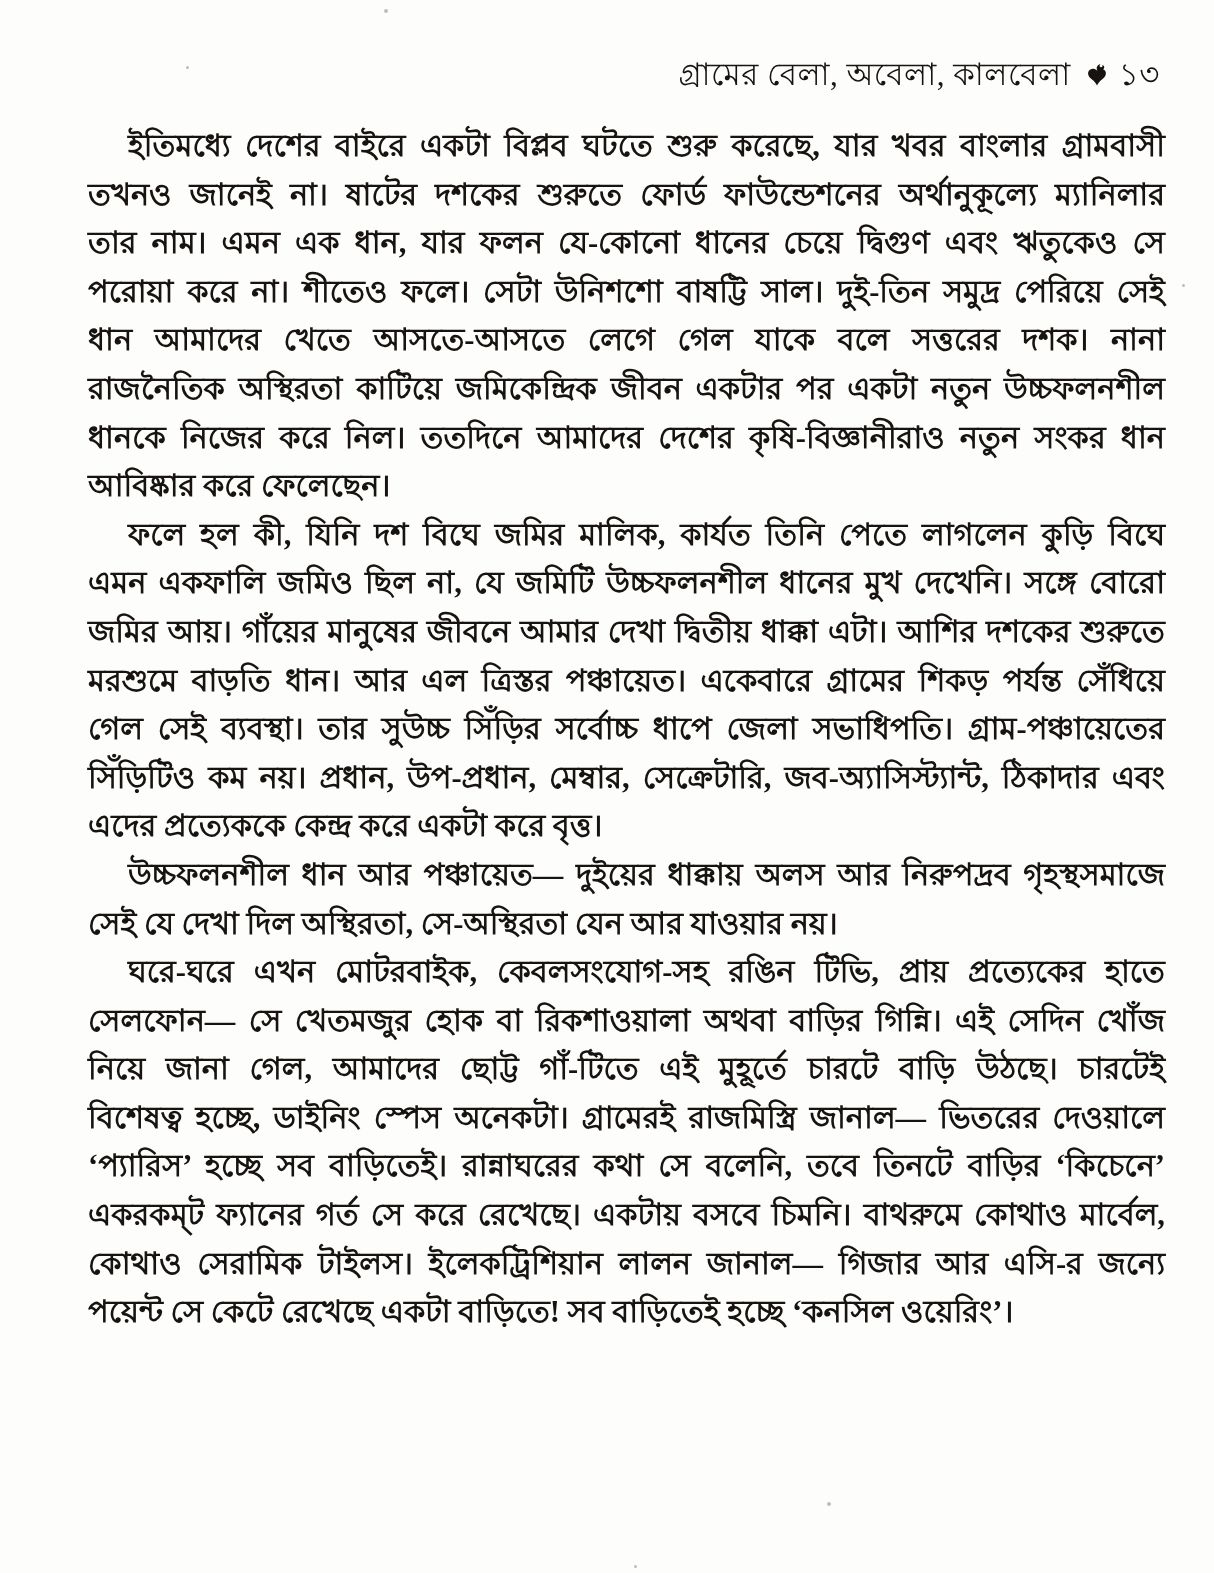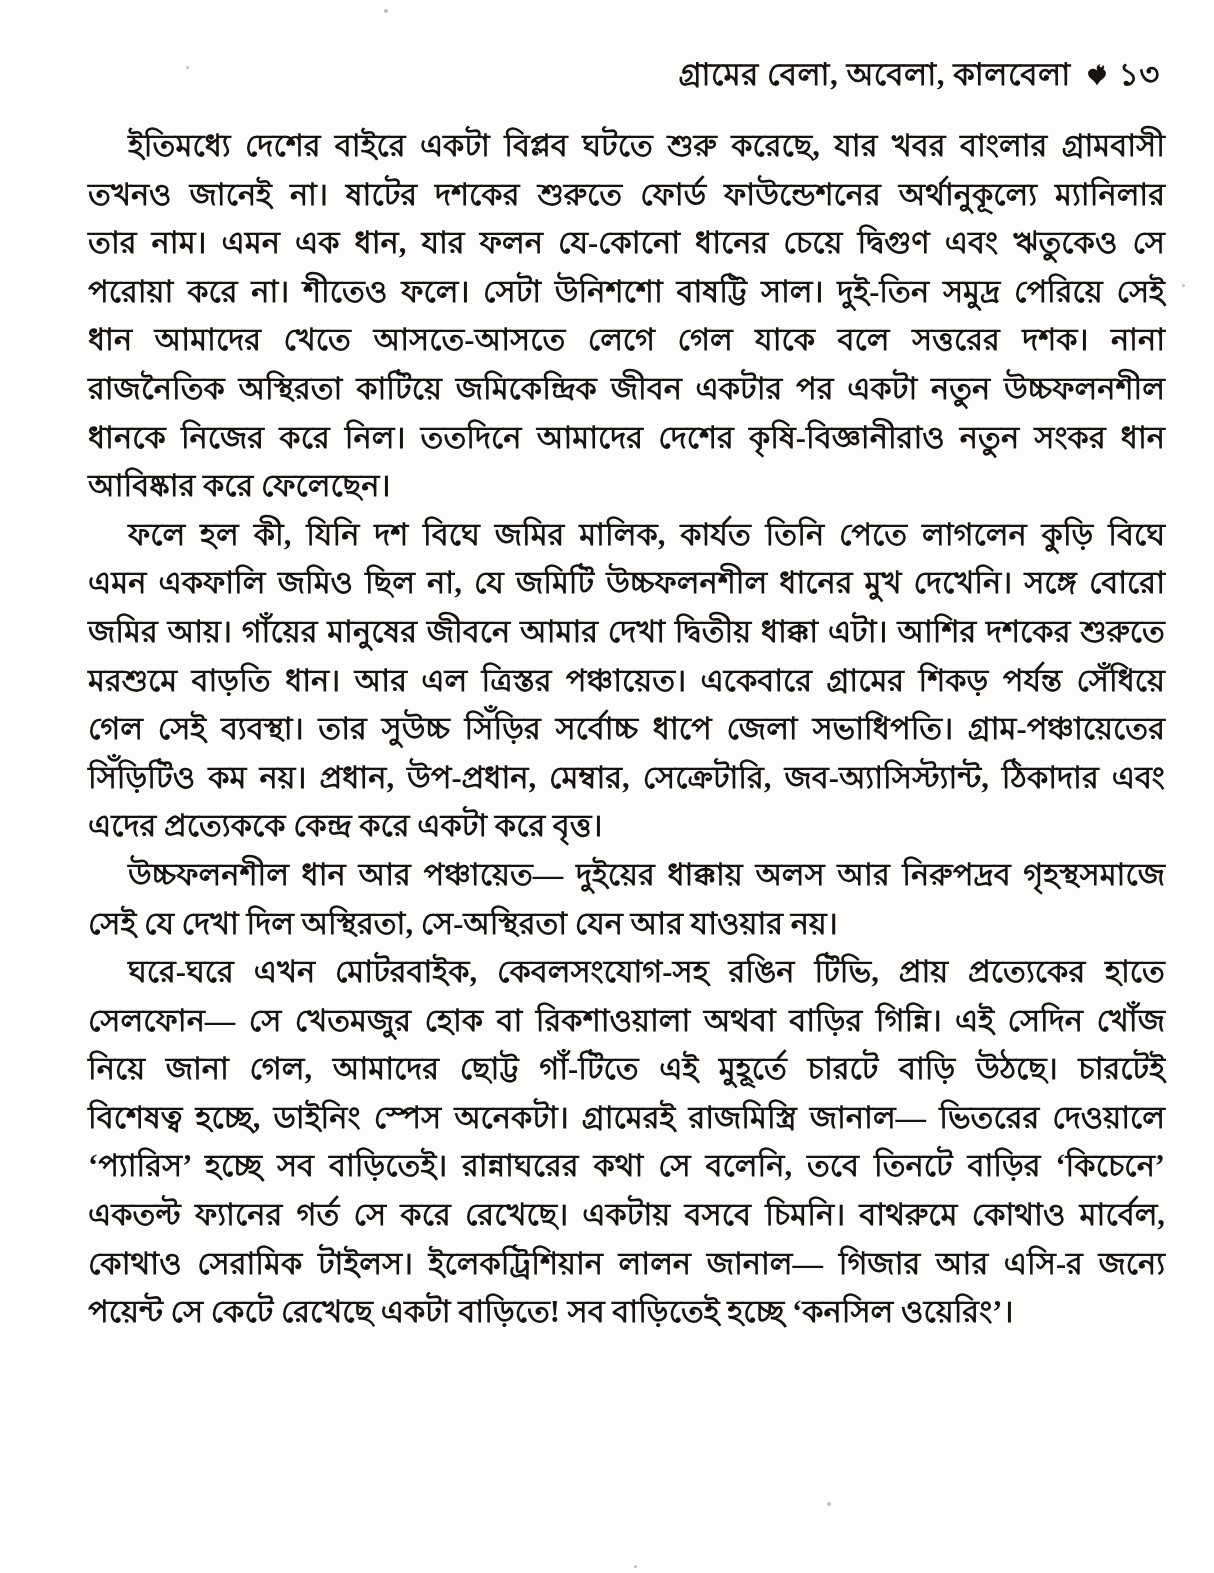--- a/index.html
+++ b/index.html
@@ -17,21 +17,21 @@
     font-family: "Liberation Serif", "DejaVu Serif", serif;
     color: #171310;
   }
   .header {
     position: absolute;
     top: 50px;
     left: 65px;
     width: 1095px;
     text-align: right;
     font-size: 31px;
-    font-weight: 700;
+    font-weight: 400;
     letter-spacing: 0.5px;
     white-space: nowrap;
   }
   .orn {
     display: inline-block;
     vertical-align: -3px;
     margin: 0 10px 0 14px;
     line-height: 0;
   }
   .text-block {
@@ -97,21 +97,21 @@
       <div class="para">
         <div class="line indent">উচ্চফলনশীল ধান আর পঞ্চায়েত— দুইয়ের ধাক্কায় অলস আর নিরুপদ্রব গৃহস্থসমাজে</div>
         <div class="line no-just">সেই যে দেখা দিল অস্থিরতা, সে-অস্থিরতা যেন আর যাওয়ার নয়।</div>
       </div>
       <div class="para">
         <div class="line indent">ঘরে-ঘরে এখন মোটরবাইক, কেবলসংযোগ-সহ রঙিন টিভি, প্রায় প্রত্যেকের হাতে</div>
         <div class="line">সেলফোন— সে খেতমজুর হোক বা রিকশাওয়ালা অথবা বাড়ির গিন্নি। এই সেদিন খোঁজ</div>
         <div class="line">নিয়ে জানা গেল, আমাদের ছোট্ট গাঁ-টিতে এই মুহূর্তে চারটে বাড়ি উঠছে। চারটেই</div>
         <div class="line">বিশেষত্ব হচ্ছে, ডাইনিং স্পেস অনেকটা। গ্রামেরই রাজমিস্ত্রি জানাল— ভিতরের দেওয়ালে</div>
         <div class="line">‘প্যারিস’ হচ্ছে সব বাড়িতেই। রান্নাঘরের কথা সে বলেনি, তবে তিনটে বাড়ির ‘কিচেনে’</div>
-        <div class="line">একতল্ট ফ্যানের গর্ত সে করে রেখেছে। একটায় বসবে চিমনি। বাথরুমে কোথাও মার্বেল,</div>
+        <div class="line">একরকম্ট ফ্যানের গর্ত সে করে রেখেছে। একটায় বসবে চিমনি। বাথরুমে কোথাও মার্বেল,</div>
         <div class="line">কোথাও সেরামিক টাইলস। ইলেকট্রিশিয়ান লালন জানাল— গিজার আর এসি-র জন্যে</div>
         <div class="line no-just">পয়েন্ট সে কেটে রেখেছে একটা বাড়িতে! সব বাড়িতেই হচ্ছে ‘কনসিল ওয়েরিং’।</div>
       </div>
     </div>
 
   <div class="speck" style="left:384px; top:9px;  width:4px; height:4px;"></div>
   <div class="speck" style="left:186px; top:66px; width:3px; height:3px;"></div>
   <div class="speck" style="left:1182px;top:284px;width:3px; height:3px;"></div>
   <div class="speck" style="left:827px; top:1502px;width:4px;height:4px;"></div>
   <div class="speck" style="left:634px; top:1565px;width:3px;height:3px;"></div>

